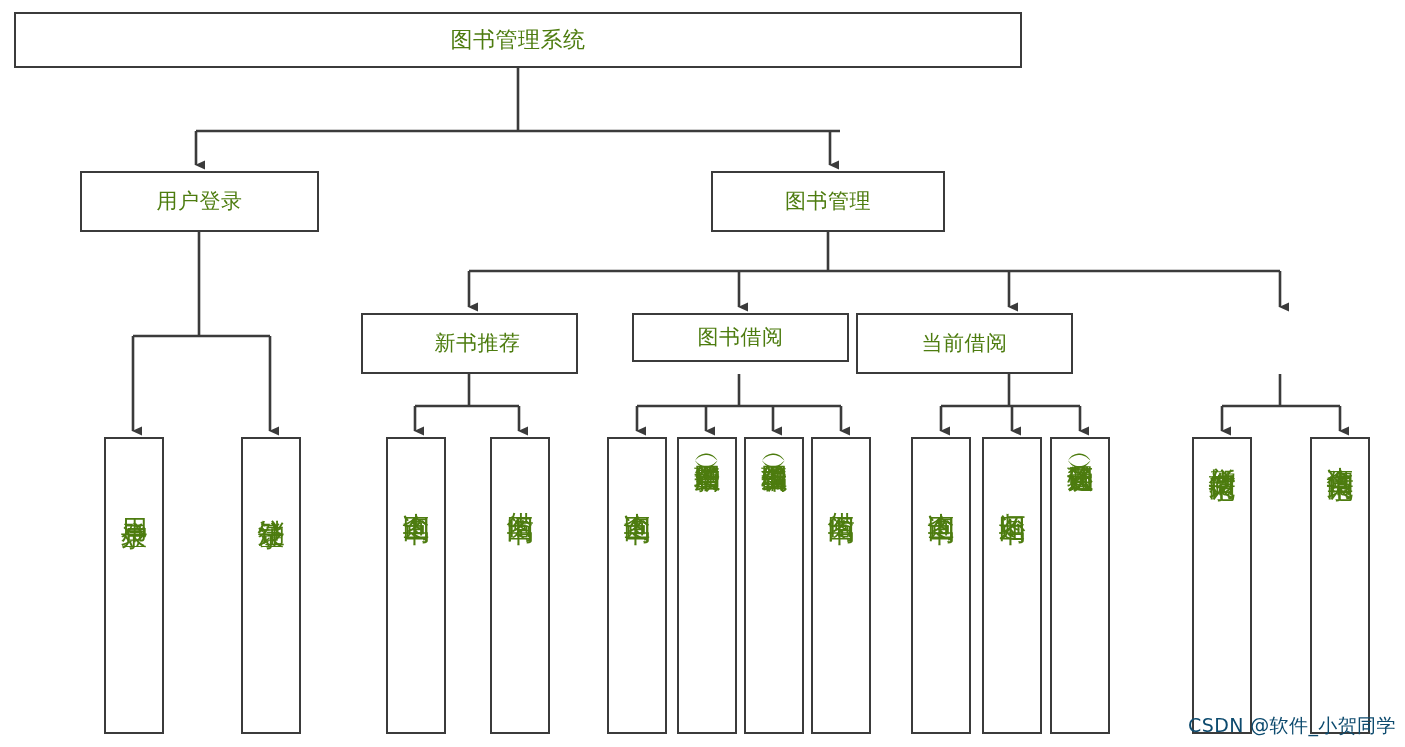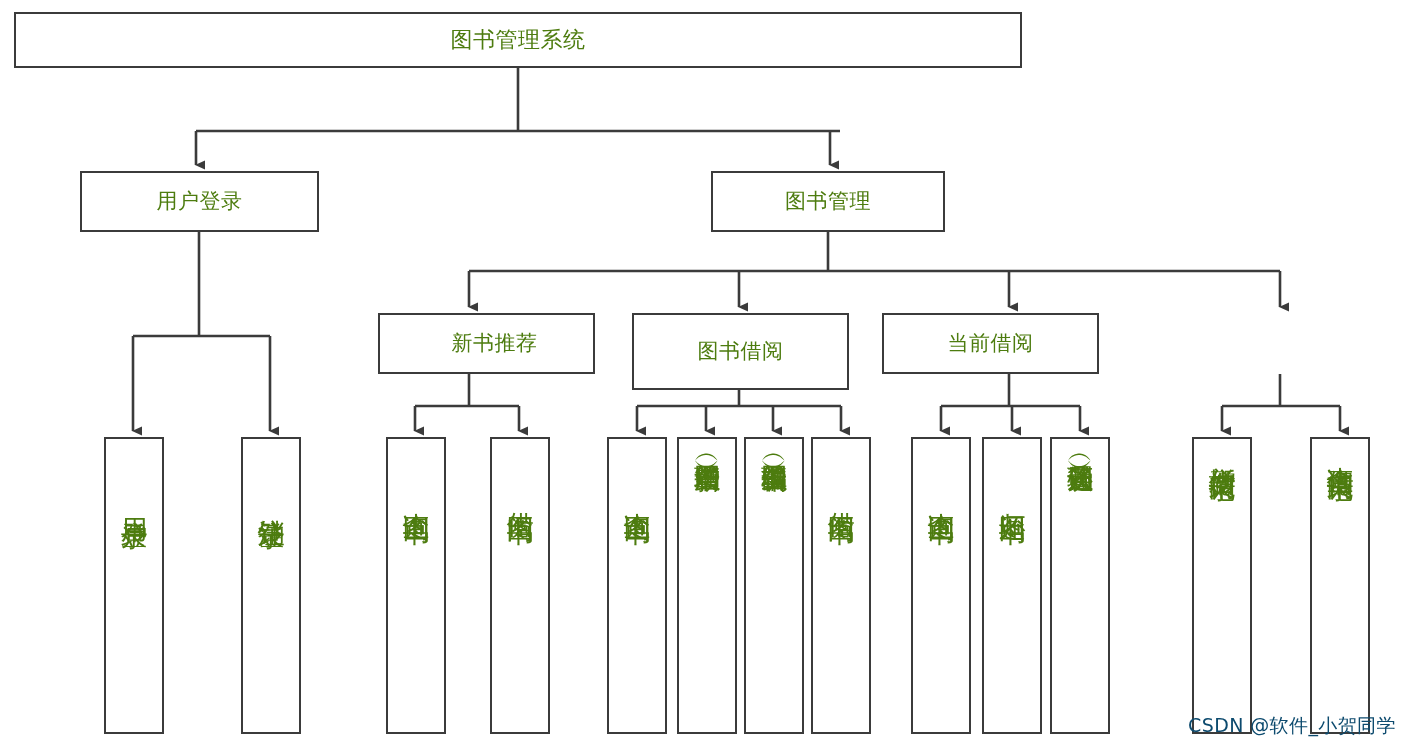--- a/index.html
+++ b/index.html
@@ -146,27 +146,27 @@
     <span class="lbl">图书管理系统</span>
   </div>
 
   <div class="node h" style="left:80px; top:171px; width:239px; height:61px;">
     <span class="lbl">用户登录</span>
   </div>
   <div class="node h" style="left:711px; top:171px; width:234px; height:61px;">
     <span class="lbl">图书管理</span>
   </div>
 
-  <div class="node h" style="left:378px; top:313px; width:217px; height:61px;padding-left:16px;">
+  <div class="node h" style="left:361px; top:313px; width:217px; height:61px;padding-left:16px;">
     <span class="lbl">新书推荐</span>
   </div>
-  <div class="node h" style="left:632px; top:313px; width:217px; height:77px;">
+  <div class="node h" style="left:632px; top:313px; width:217px; height:49px;">
     <span class="lbl">图书借阅</span>
   </div>
-  <div class="node h" style="left:882px; top:313px; width:217px; height:61px;">
+  <div class="node h" style="left:856px; top:313px; width:217px; height:61px;">
     <span class="lbl">当前借阅</span>
   </div>
 
   <div class="node v short" style="left:104px; top:437px; width:60px; height:297px;">
     <span class="lbl">用户登录</span>
   </div>
   <div class="node v short" style="left:241px; top:437px; width:60px; height:297px;">
     <span class="lbl">注销登录</span>
   </div>
 

